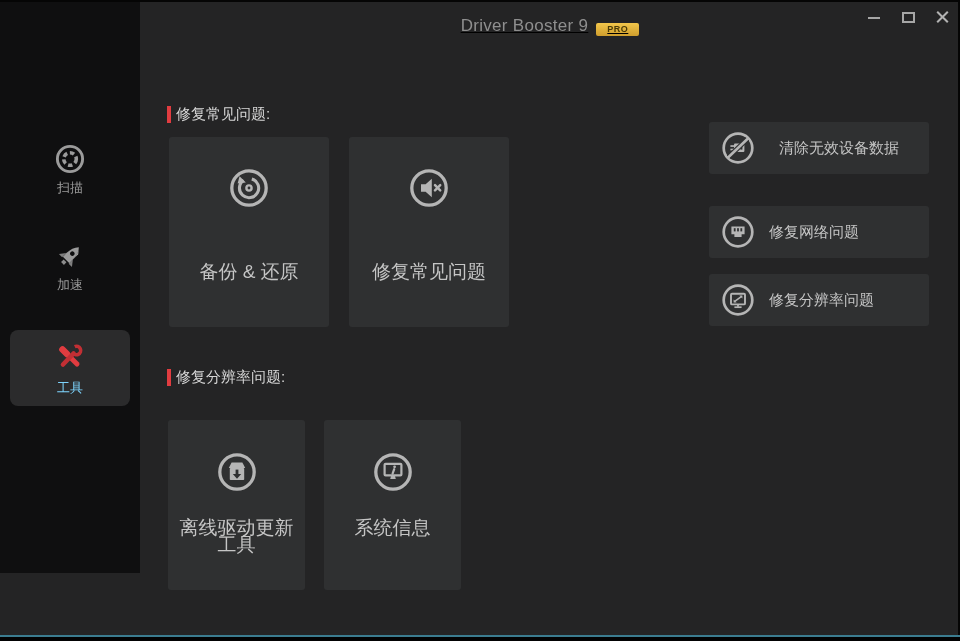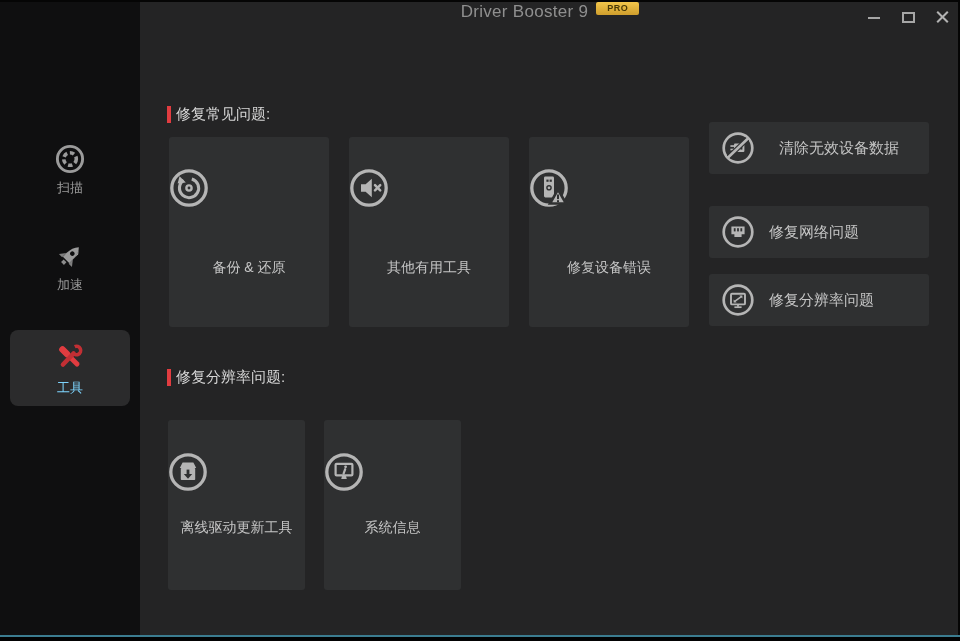--- a/index.html
+++ b/index.html
@@ -9,21 +9,21 @@
     font-family:"Liberation Sans","DejaVu Sans",sans-serif;
     -webkit-font-smoothing:antialiased;
   }
   .window { position:relative; width:960px; height:641px; background:#242425; overflow:hidden; }
 
   
   .frame-top { position:absolute; left:0; top:0; right:0; height:2px; background:#050505; z-index:50; }
   .frame-right { position:absolute; right:0; top:0; width:2px; height:641px; background:#050505; z-index:50; }
 
   
-  .sidebar { position:absolute; left:0; top:0; width:140px; height:641px; background:#0f0f10; z-index:5;font-family:Liberation Mono, monospace; }
+  .sidebar { position:absolute; left:0; top:0; width:140px; height:573px; background:#0f0f10; z-index:5;font-family:Liberation Mono, monospace; }
   .hamburger { position:absolute; left:58px; top:23px; width:24px; height:16px; cursor:pointer; }
   .hamburger .bar { height:2px; background:#9b9b9b; margin-bottom:3.4px; }
 
   .side-item {
     position:absolute; left:10px; width:120px;
     display:flex; flex-direction:column; align-items:center;
     color:#9b9b9b; font-size:13px; cursor:pointer;
   }
   .side-item .icon { display:block; }
   .side-item .side-label { margin-top:4px; }
@@ -31,21 +31,21 @@
   .side-item.boost { top:240px; }
   .side-item.active {
     top:330px; height:76px; justify-content:center;
     background:#2b2b2c; border-radius:8px; color:#7dd3fc;
   }
   .side-item.active .side-label { margin-top:5px; }
 
   
   .titlebar {
     position:absolute; left:140px; right:0; top:2px; height:34px;
-    display:flex; align-items:flex-start; justify-content:center; gap:8px;
+    display:flex; align-items:flex-end; justify-content:center; gap:8px;text-decoration:underline;
   }
   .app-title { color:#8f8f8f; font-size:17px; letter-spacing:0.3px; }
   .pro-badge {
     background:linear-gradient(180deg,#f2c64b 0%,#cf9e2d 100%);
     color:#4a3a06; font-size:9px; font-weight:bold; letter-spacing:0.5px;
     padding:2px 11px; border-radius:2px; line-height:1;
   }
   .win-controls { position:absolute; right:6px; top:5px; display:flex; gap:10px; z-index:60; }
   .win-btn { width:24px; height:24px; position:relative; cursor:pointer; }
   .min-glyph { position:absolute; left:6px; top:12px; width:12px; height:2px; background:#a6a6a6; }
@@ -58,22 +58,22 @@
     position:absolute; left:167px; display:flex; align-items:center; gap:5px;
     color:#d6d6d6; font-size:15px;
   }
   .section-head .accent-bar { width:4px; height:17px; background:#e13c40; }
   .head-1 { top:105px; }
   .head-2 { top:368px; }
 
   
   .card {
     position:absolute; background:#2f3031; border-radius:3px; cursor:pointer;
-    display:flex; flex-direction:column; 
-    color:#c5c5c5; font-size:14px; text-align:center;
+    display:flex; flex-direction:column; align-items:center;
+    color:#c5c5c5; font-size:19px; text-align:center;
   }
   .card.big { width:160px; height:190px; top:137px; }
   .card.big .icon { margin-top:31px; }
   .card.big .card-label { margin-top:51px; padding:0 8px; }
   .card.c1 { left:169px; } .card.c2 { left:349px; } .card.c3 { left:529px; }
 
   .card.small { width:137px; height:170px; top:420px; }
   .card.small .icon { margin-top:32px; }
   .card.small .card-label { margin-top:27px; padding:0 10px; line-height:17px; word-break:break-all; }
   .card.c4 { left:168px; } .card.c5 { left:324px; }
@@ -181,38 +181,23 @@
 
   <div class="card big c2">
     <span class="icon">
       <svg width="40" height="40" viewBox="0 0 40 40">
         <circle cx="20" cy="20" r="17.2" fill="none" stroke="#b5b5b5" stroke-width="3.3"></circle>
         <path d="M12 16.2 h4.6 l6.2 -5.4 v18.4 l-6.2 -5.4 H12 Z" fill="#b5b5b5"></path>
         <line x1="26" y1="17.2" x2="31.2" y2="22.4" stroke="#b5b5b5" stroke-width="2.5" stroke-linecap="round"></line>
         <line x1="31.2" y1="17.2" x2="26" y2="22.4" stroke="#b5b5b5" stroke-width="2.5" stroke-linecap="round"></line>
       </svg>
     </span>
-    <span class="card-label">其他有用工具</span>
-  </div>
-
-  <div class="card big c3">
-    <span class="icon">
-      <svg width="40" height="40" viewBox="0 0 40 40">
-        <circle cx="20" cy="20" r="17.2" fill="none" stroke="#b5b5b5" stroke-width="3.3"></circle>
-        <rect x="15" y="8.5" width="10" height="21" rx="1.4" fill="#b5b5b5"></rect>
-        <rect x="17.4" y="11.6" width="2.2" height="2.2" fill="#2f3031"></rect>
-        <rect x="20.6" y="11.6" width="2.2" height="2.2" fill="#2f3031"></rect>
-        <circle cx="20" cy="19.8" r="2.1" fill="none" stroke="#2f3031" stroke-width="1.4"></circle>
-        <path d="M29 21.5 L37 35.5 L21 35.5 Z" fill="#b5b5b5" stroke="#2f3031" stroke-width="2.6"></path>
-        <rect x="28" y="26.5" width="2" height="4.6" fill="#2f3031"></rect>
-        <rect x="28" y="32.2" width="2" height="2" fill="#2f3031"></rect>
-      </svg>
-    </span>
-    <span class="card-label">修复设备错误</span>
-  </div>
+    <span class="card-label">修复常见问题</span>
+  </div>
+
 
   <div class="side-btn sb1">
     <span class="icon">
       <svg width="34" height="34" viewBox="0 0 34 34">
         <circle cx="17" cy="17" r="14.3" fill="none" stroke="#b5b5b5" stroke-width="2.7"></circle>
         <rect x="13" y="12.6" width="10.4" height="8.4" rx="1" fill="#b5b5b5"></rect>
         <rect x="9.4" y="14.2" width="3.6" height="1.7" fill="#b5b5b5"></rect>
         <rect x="9.4" y="17.7" width="3.6" height="1.7" fill="#b5b5b5"></rect>
         <rect x="16" y="15" width="2" height="3.6" fill="#2f3031"></rect>
         <rect x="19.4" y="15" width="2" height="3.6" fill="#2f3031"></rect>

